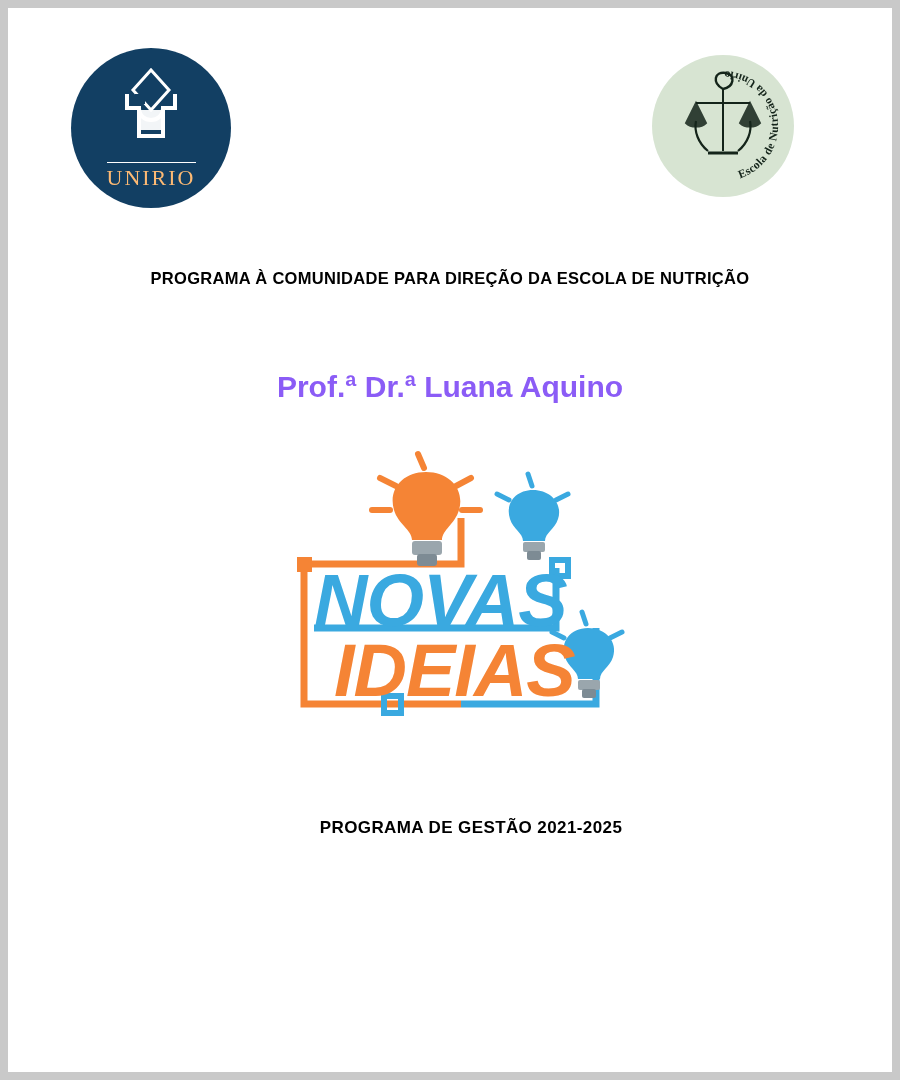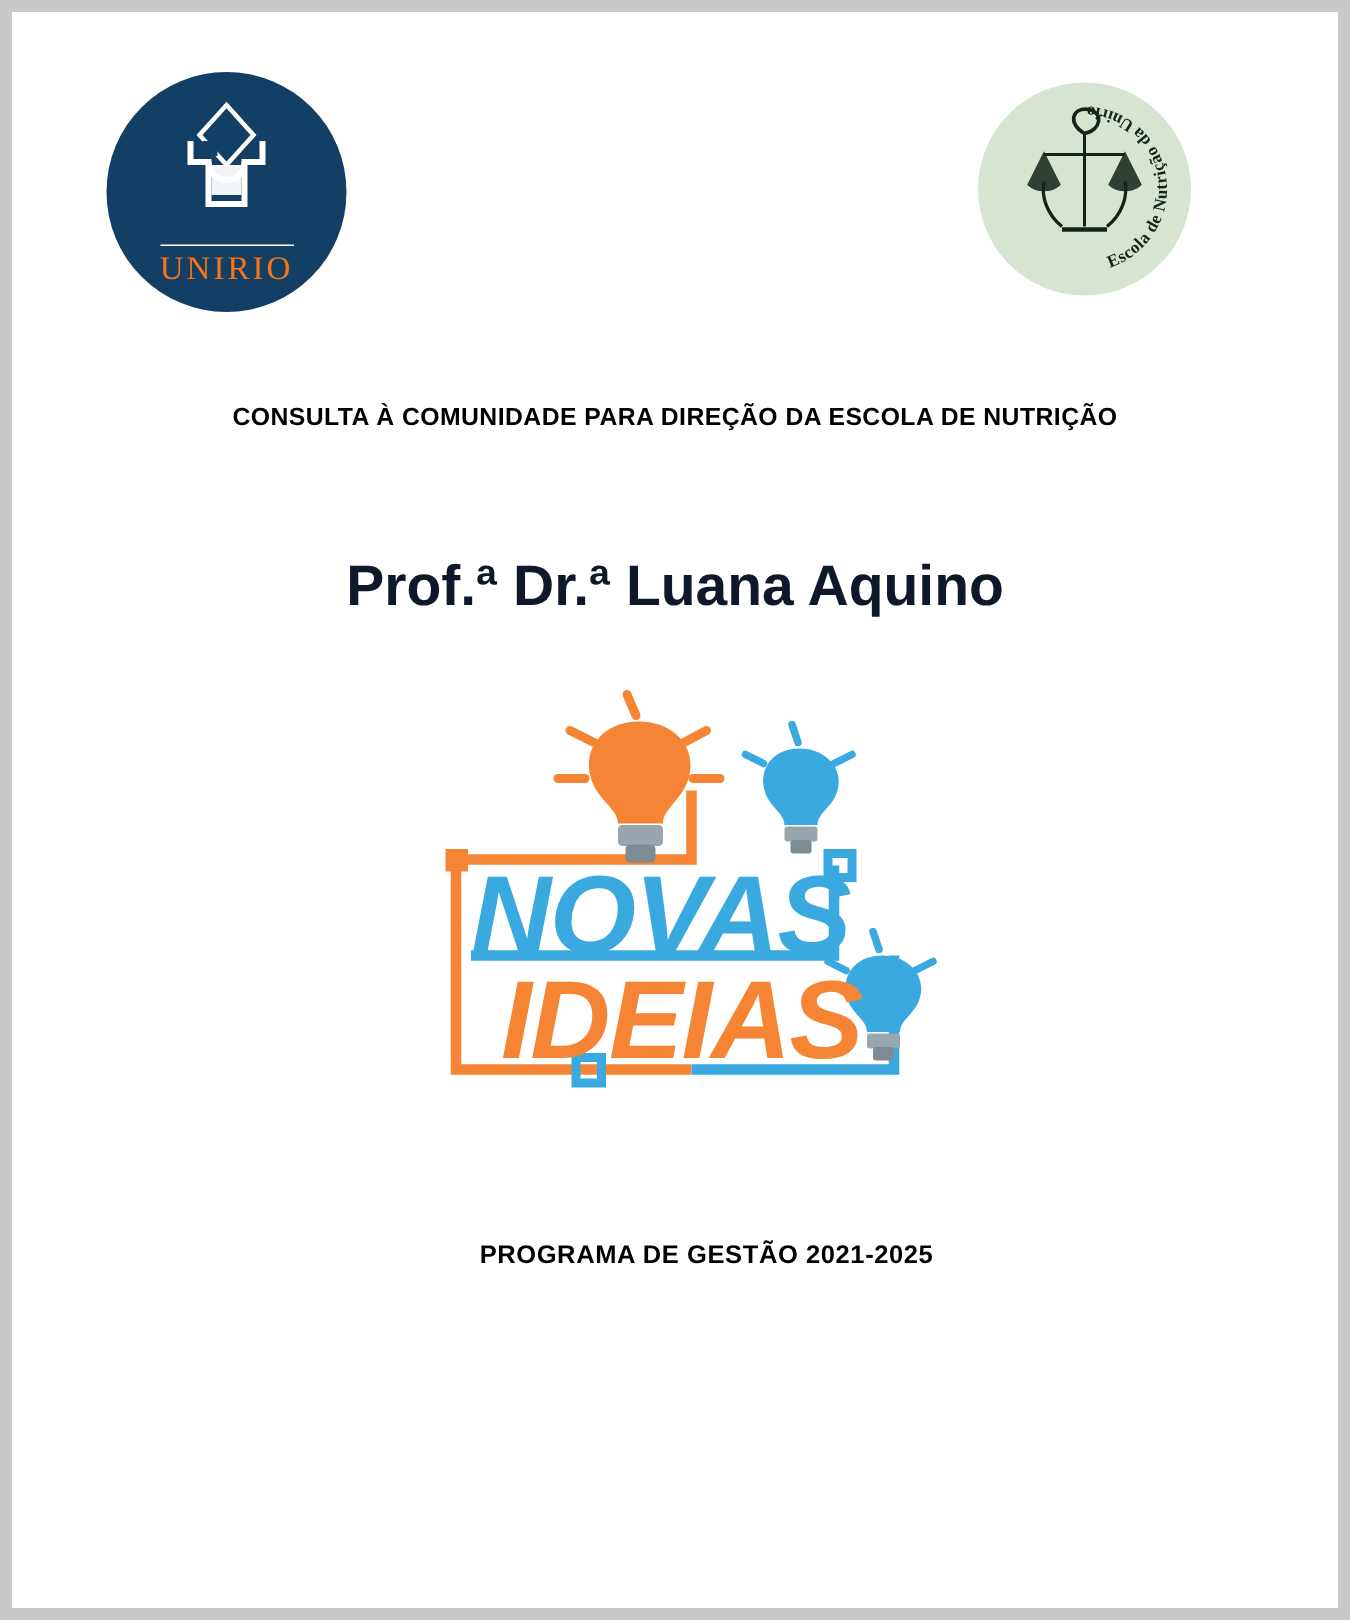--- a/index.html
+++ b/index.html
@@ -29,21 +29,21 @@
     height: 215px;
   }
   .unirio-logo {
     position: absolute;
     left: 63px;
     top: 40px;
     width: 160px;
     height: 160px;
     border-radius: 50%;
     background: #123f63;
-    color: #f97316;
+    color: #fdba74;
     display: flex;
     flex-direction: column;
     align-items: center;
     justify-content: flex-start;
   }
   .unirio-mark {
     margin-top: 16px;
   }
   .unirio-text {
     font-family: "Liberation Serif", serif;
@@ -82,23 +82,23 @@
   .headline {
     text-align: center;
     font-size: 16.5px;
     font-weight: bold;
     letter-spacing: 0.3px;
     color: #000000;
     margin-top: 46px;
   }
   .candidate {
     text-align: center;
-    font-size: 38px;
-    font-weight: bold;
-    color: #0f172a;
+    font-size: 30px;
+    font-weight: bold;
+    color: #8b5cf6;
     margin-top: 82px;
   }
   .program-line {
     text-align: center;
     font-size: 17px;
     font-weight: bold;
     letter-spacing: 0.4px;
     color: #000000;
     margin-top: 70px;
     margin-left: 42px;
@@ -165,21 +165,21 @@
           <path d="M86,96 C96,88 100,76 98,66" stroke-width="2.2"></path>
           <line x1="56" y1="98" x2="86" y2="98" stroke-width="3"></line>
         </g>
         <text>
           <textPath href="#ringpath" startOffset="30%">Escola de Nutrição da Unirio</textPath>
         </text>
       </svg>
     </div>
   </div>
 
-  <div class="headline">CONSULTA À COMUNIDADE PARA DIREÇÃO DA ESCOLA DE NUTRIÇÃO</div>
+  <div class="headline">PROGRAMA À COMUNIDADE PARA DIREÇÃO DA ESCOLA DE NUTRIÇÃO</div>
 
   <div class="candidate">Prof.ª Dr.ª Luana Aquino</div>
 
   <div class="ideas-wrap">
     <svg class="ideas-svg" width="390" height="290" viewBox="0 0 390 290">
 
       <g fill="none" stroke="#f58435" stroke-width="7">
         <path d="M48,116 L205,116 L205,70"></path>
         <path d="M48,116 L48,256 L205,256"></path>
       </g>

